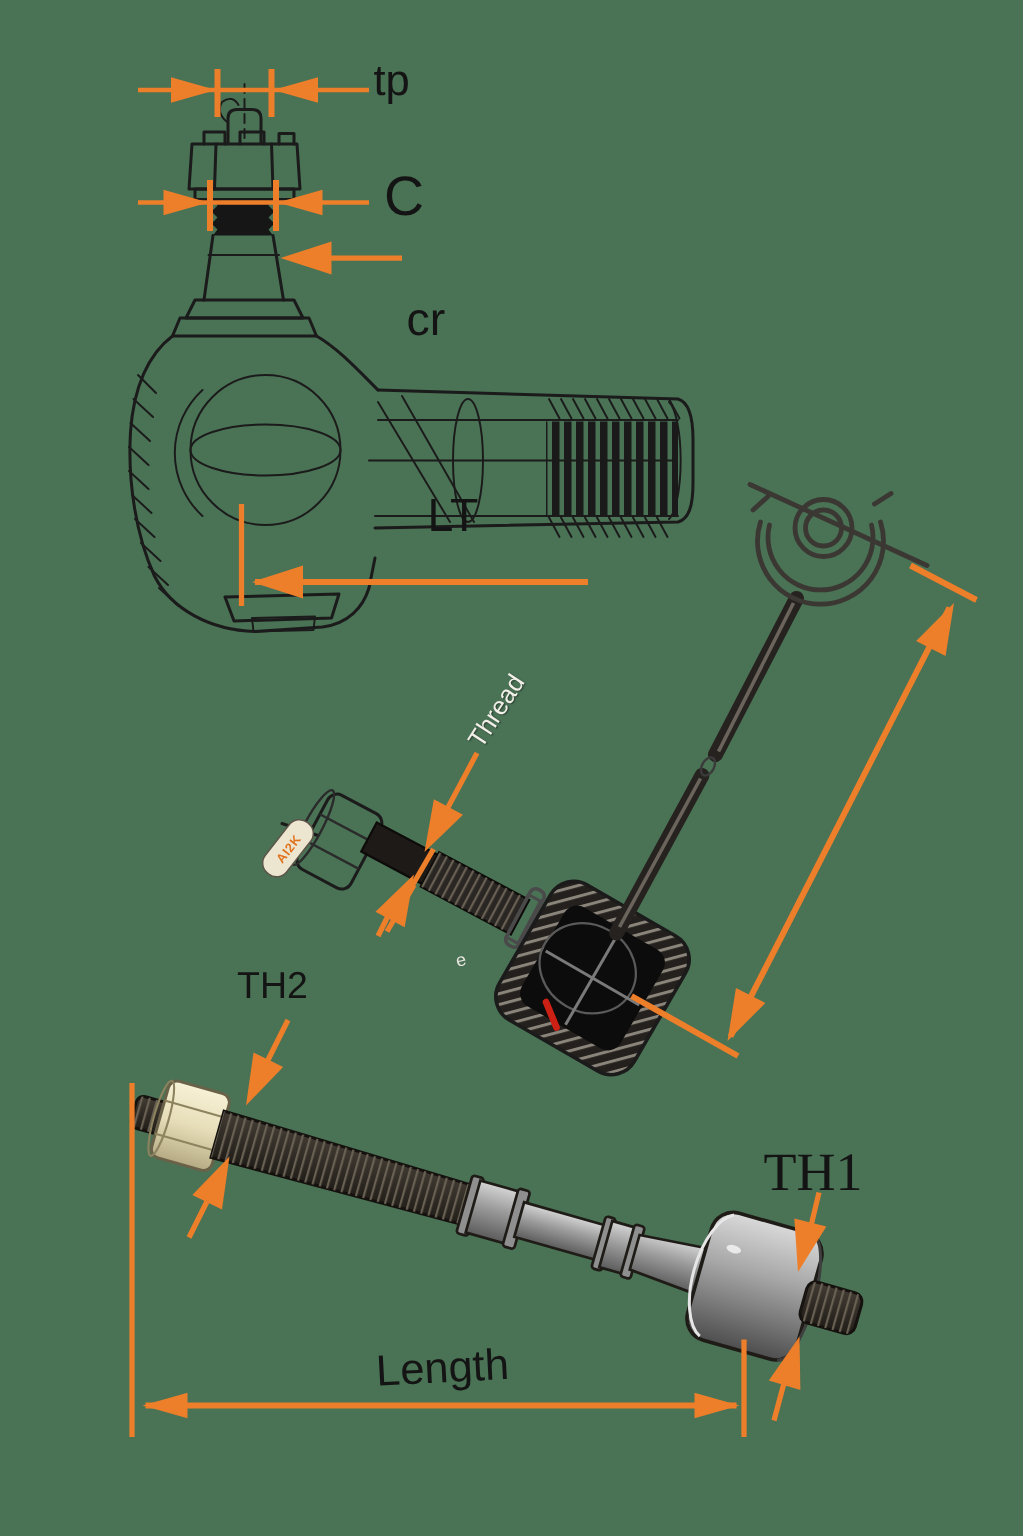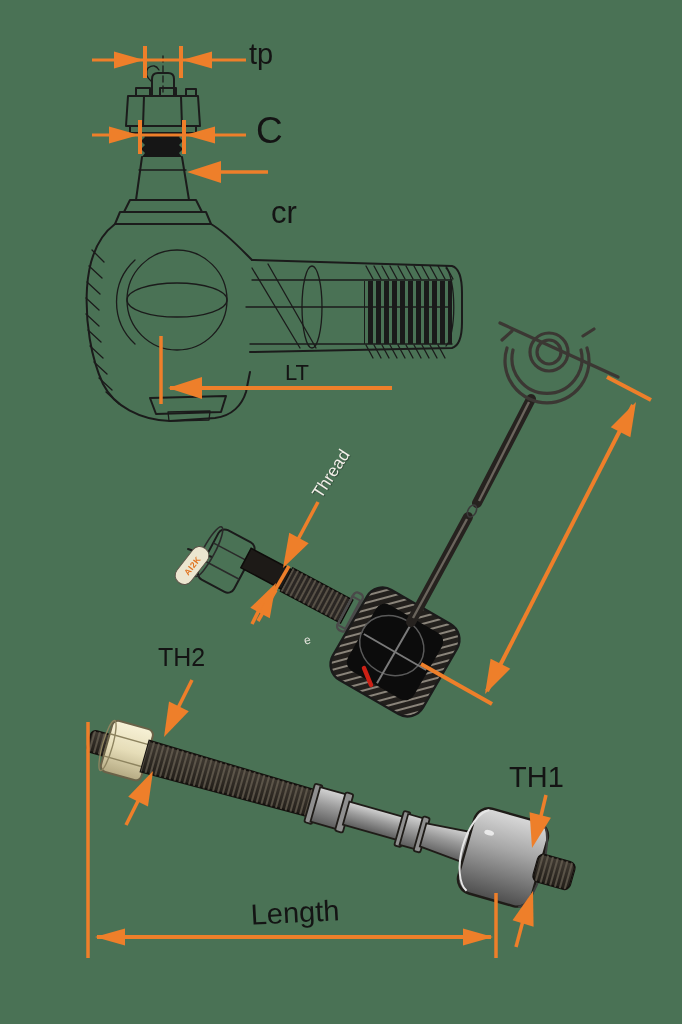--- a/index.html
+++ b/index.html
@@ -12,23 +12,23 @@
   svg{position:absolute;left:0;top:0;}
   .ink{stroke:var(--line);fill:none;stroke-width:2;stroke-linecap:round;stroke-linejoin:round;}
   .thin{stroke-width:1.3;}
   .acc-s{stroke:var(--accent);fill:none;}
   .acc-f{fill:var(--accent);stroke:none;}
   .wire{stroke:#3b3733;fill:none;stroke-width:3.2;stroke-linecap:round;}
   .lbl{position:absolute;color:var(--label);font-size:28px;line-height:1;white-space:nowrap;}
   .lbl-tp{left:249px;top:40px;font-size:29px;}
   .lbl-c{left:256px;top:112px;font-size:37px;}
   .lbl-cr{left:271px;top:153px;font-size:31px;margin-top:44px;}
-  .lbl-lt{left:285px;top:362px;font-size:22px;}
+  .lbl-lt{left:285px;top:328px;font-size:31px;}
   .lbl-th2{left:158px;top:645px;font-size:25px;}
-  .lbl-th1{left:509px;top:763px;font-size:29px;}
+  .lbl-th1{left:509px;top:763px;font-size:36px;font-family:Liberation Serif, serif;}
   .lbl-length{left:295px;top:913px;font-size:29px;transform:translate(-50%,-50%) rotate(-3deg);}
   .lbl-thread{left:331px;top:474px;font-size:17px;color:var(--thread-label);
               transform:translate(-50%,-50%) rotate(-57deg);text-shadow:0 1px 1px rgba(0,0,0,.45);}
   .lbl-e{left:304px;top:634px;font-size:12px;color:#E8E6E0;transform:rotate(-14deg);}
   .stamp{position:absolute;left:170px;top:556px;width:42px;height:17px;border-radius:9px;
          background:#ECE6D0;border:1px solid #5C564A;transform:rotate(-52deg);
          display:flex;align-items:center;justify-content:center;
          font-size:8.5px;letter-spacing:.5px;color:#E0731F;font-weight:bold;}
 </style>
 </head>

